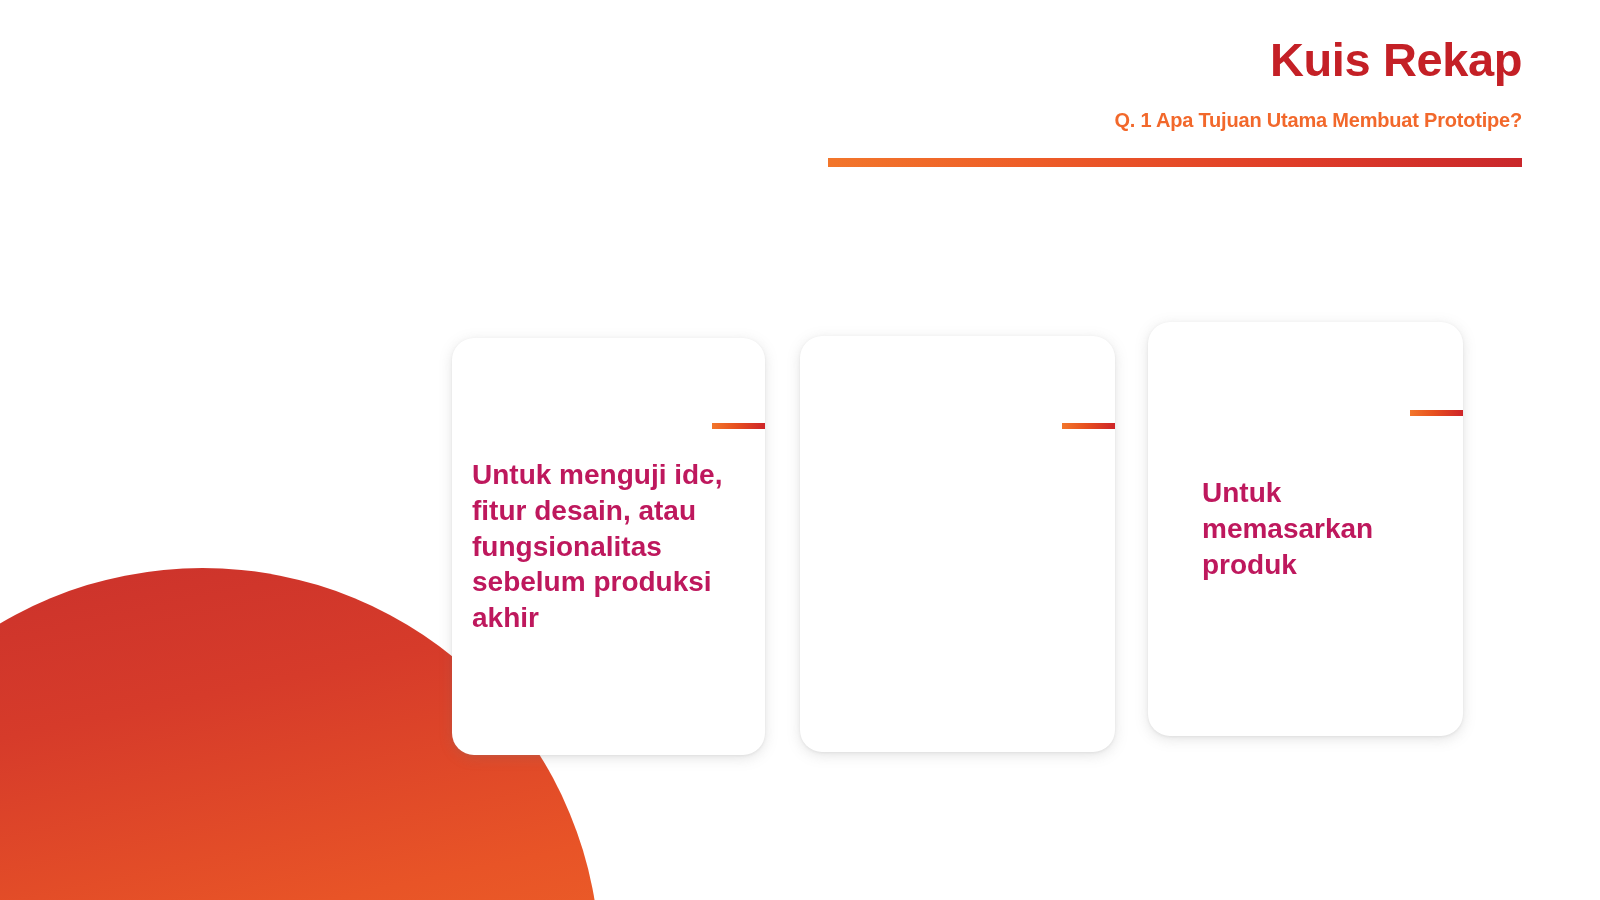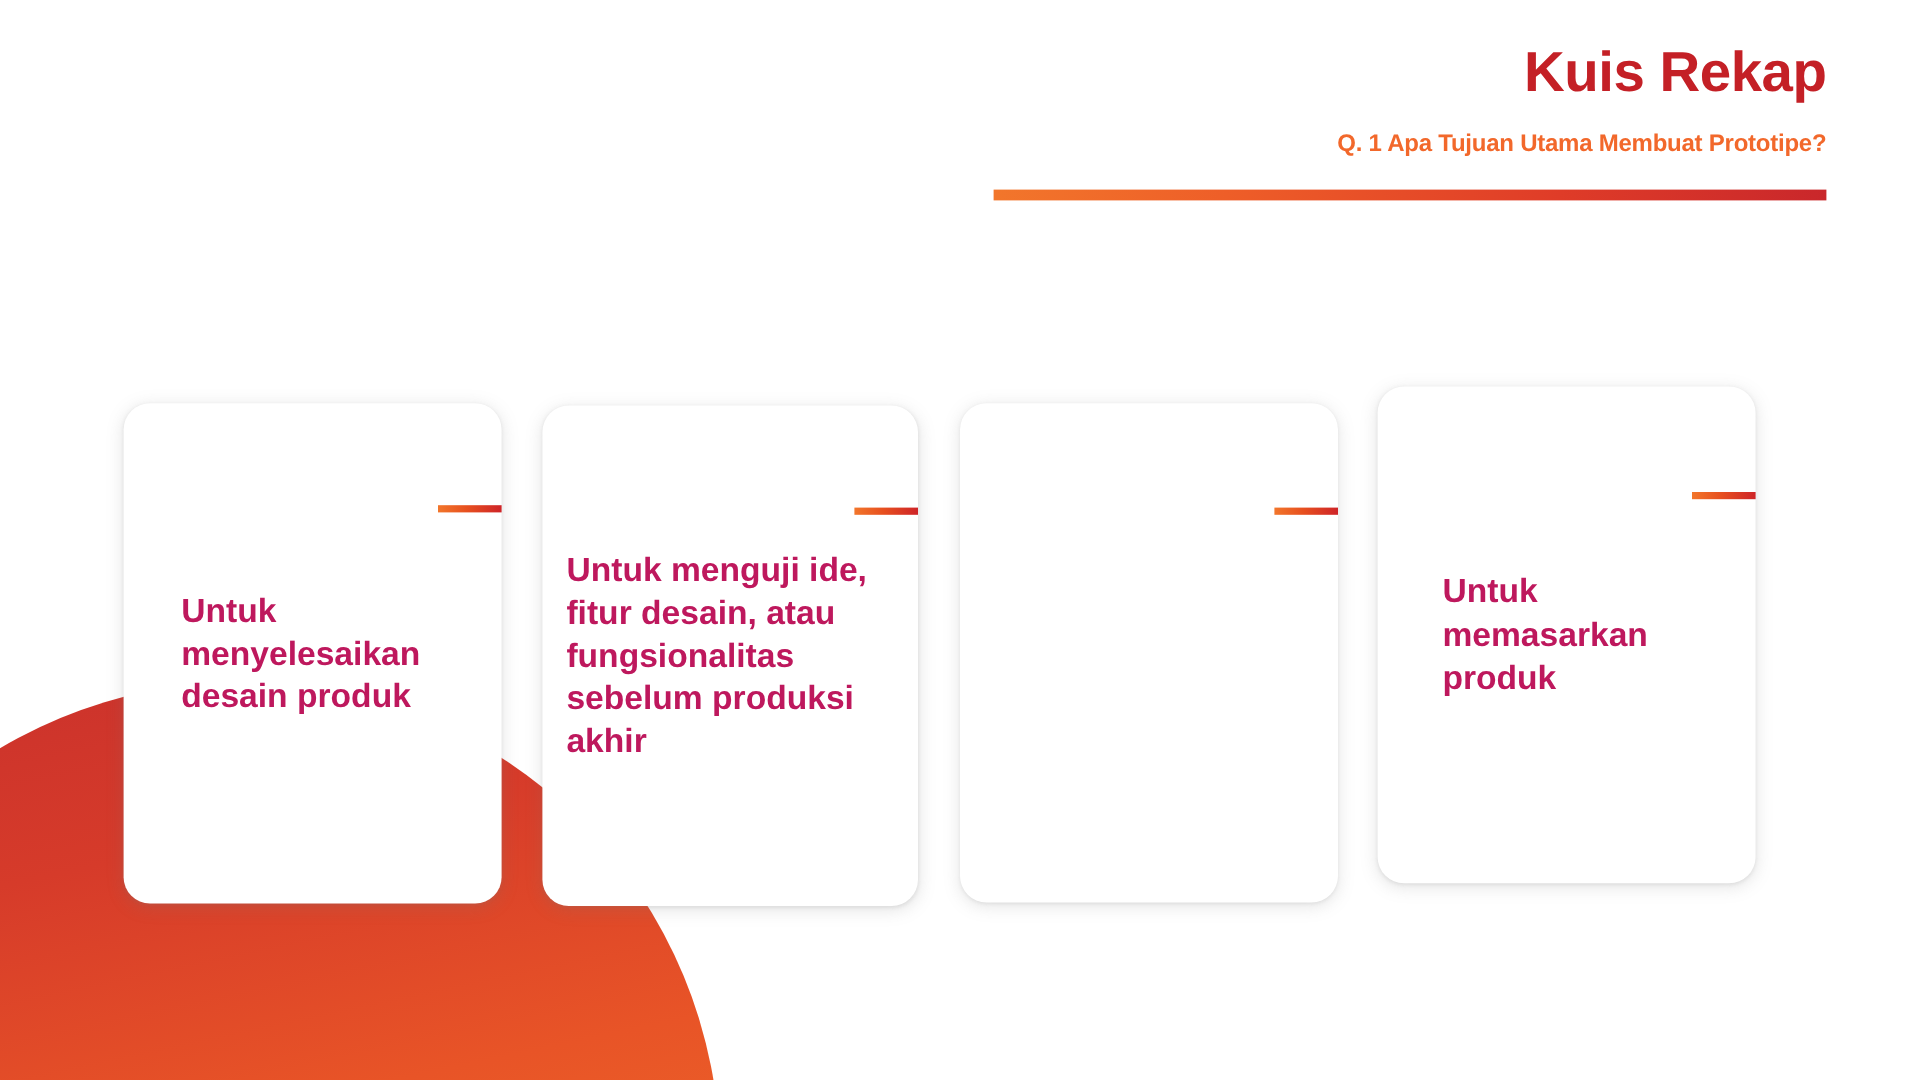--- a/index.html
+++ b/index.html
@@ -133,24 +133,20 @@
   <div id="deco-circle"></div>
 
   <div id="header">
     <h1 id="slide-title">Kuis Rekap</h1>
     <p id="question-text">Q. 1 Apa Tujuan Utama Membuat Prototipe?</p>
     <div id="header-rule"></div>
   </div>
 
   <div id="cards">
 
-    <div class="card" id="card-1">
-      <span class="card-accent"></span>
-      <div class="card-text">Untuk menyelesaikan desain produk</div>
-    </div>
 
     <div class="card" id="card-2">
       <span class="card-accent"></span>
       <div class="card-text">Untuk menguji ide, fitur desain, atau fungsionalitas sebelum produksi akhir</div>
     </div>
 
     <div class="card" id="card-3">
       <span class="card-accent"></span>
     </div>
 

